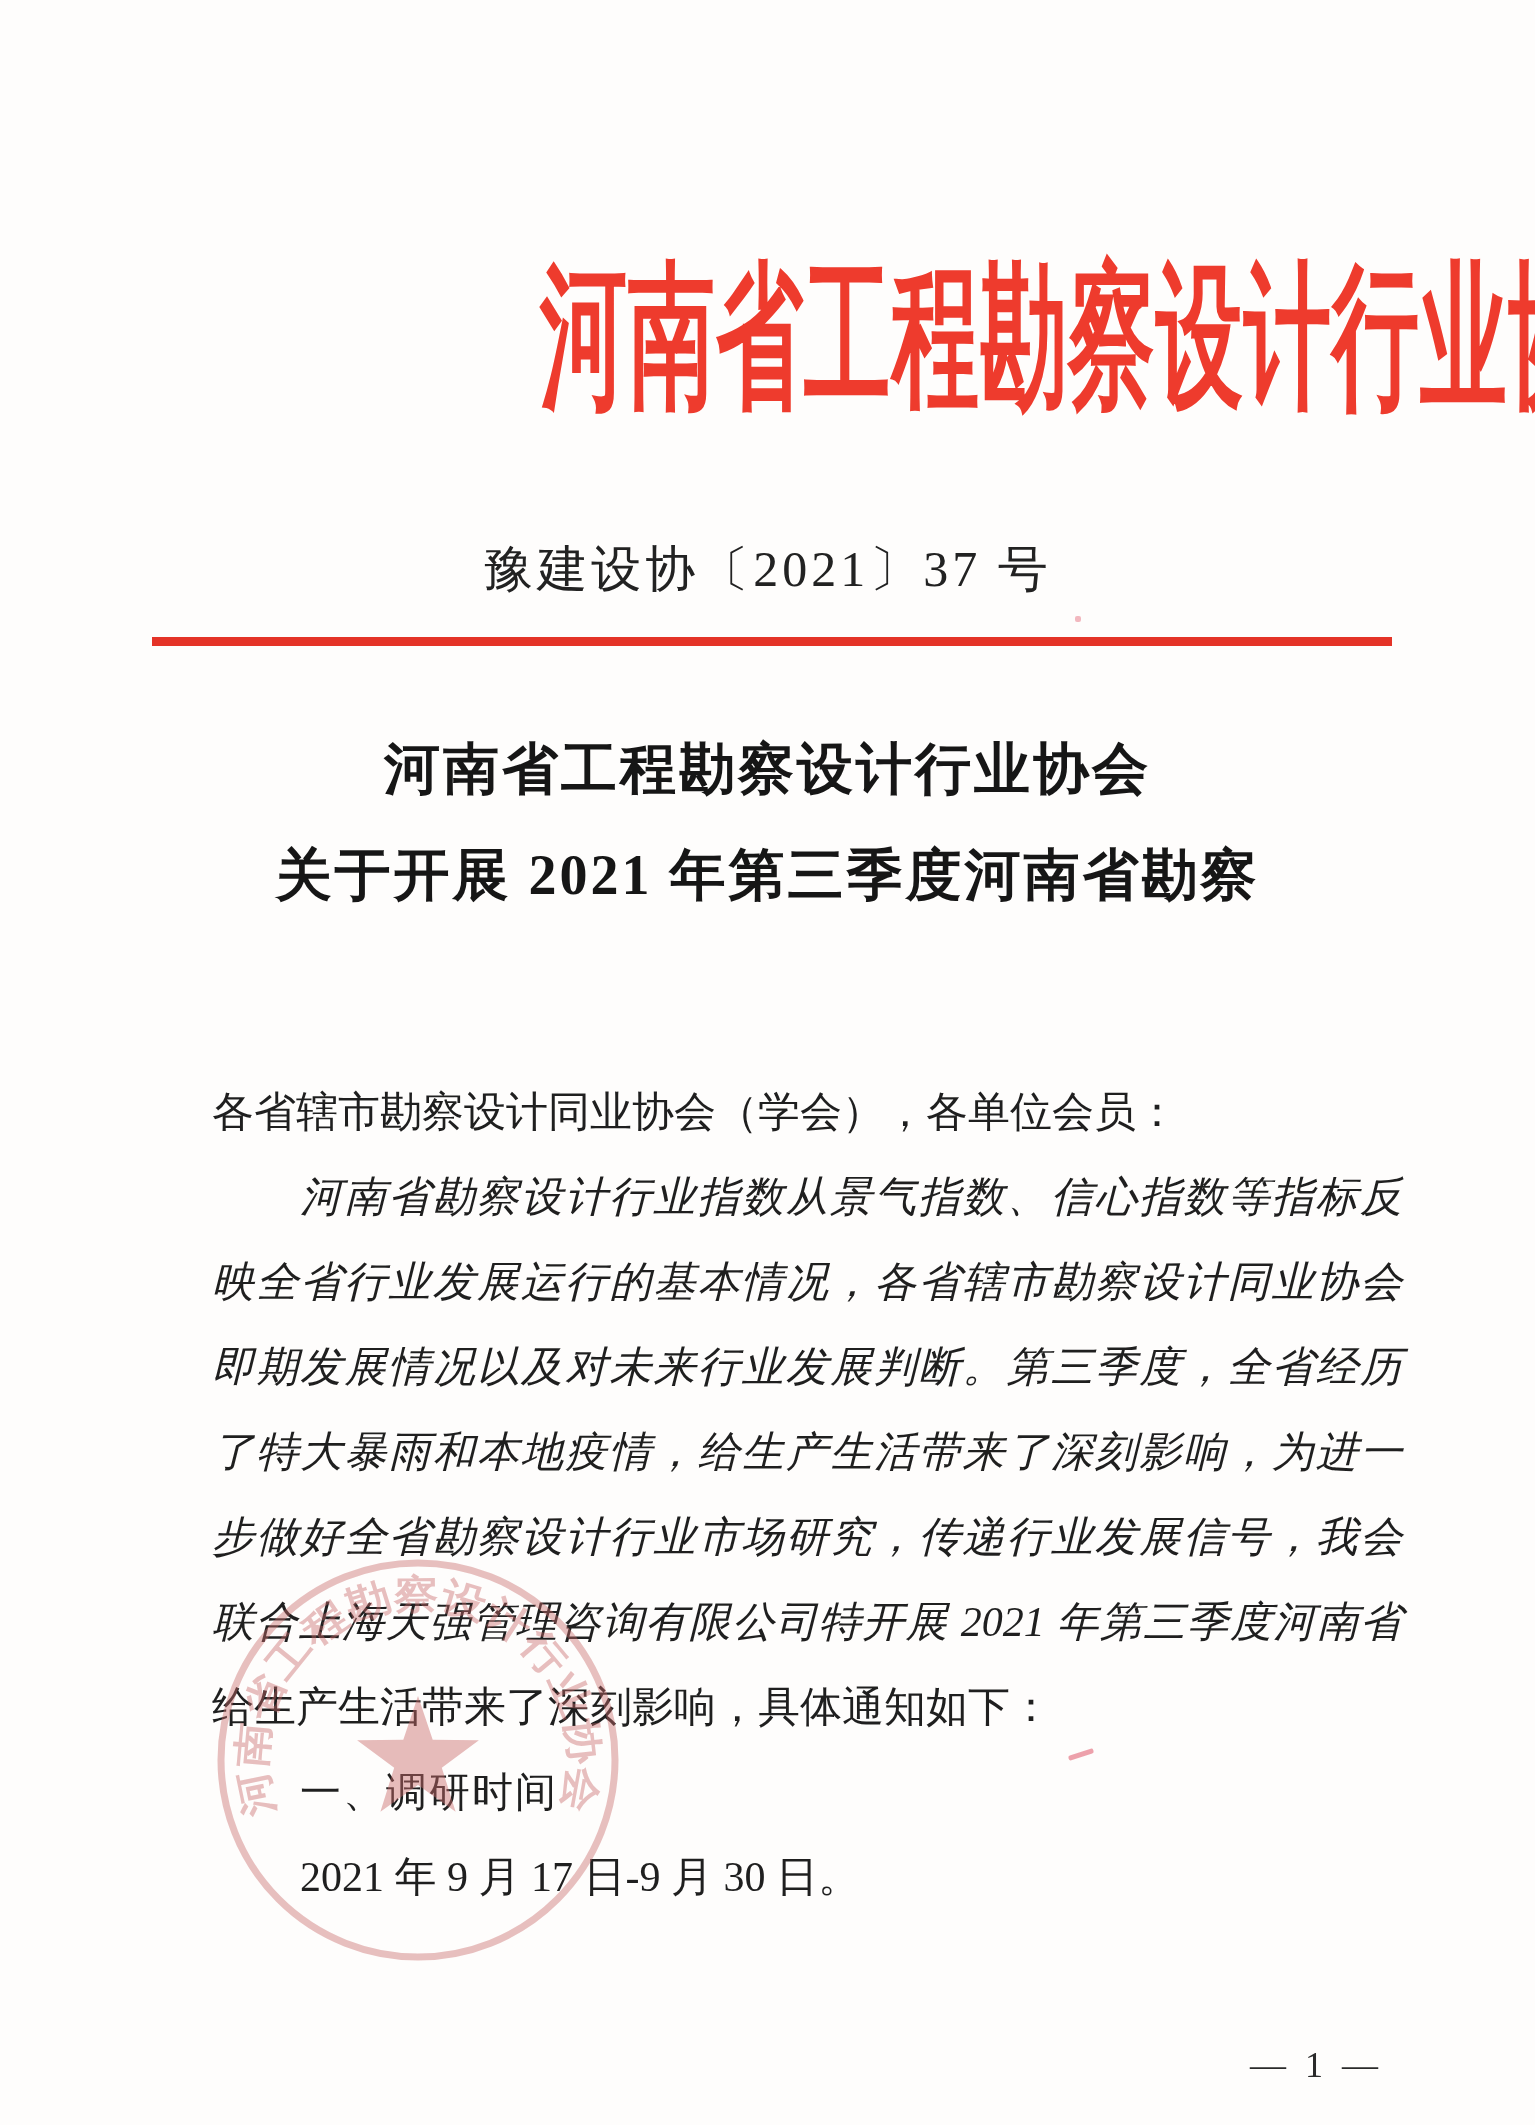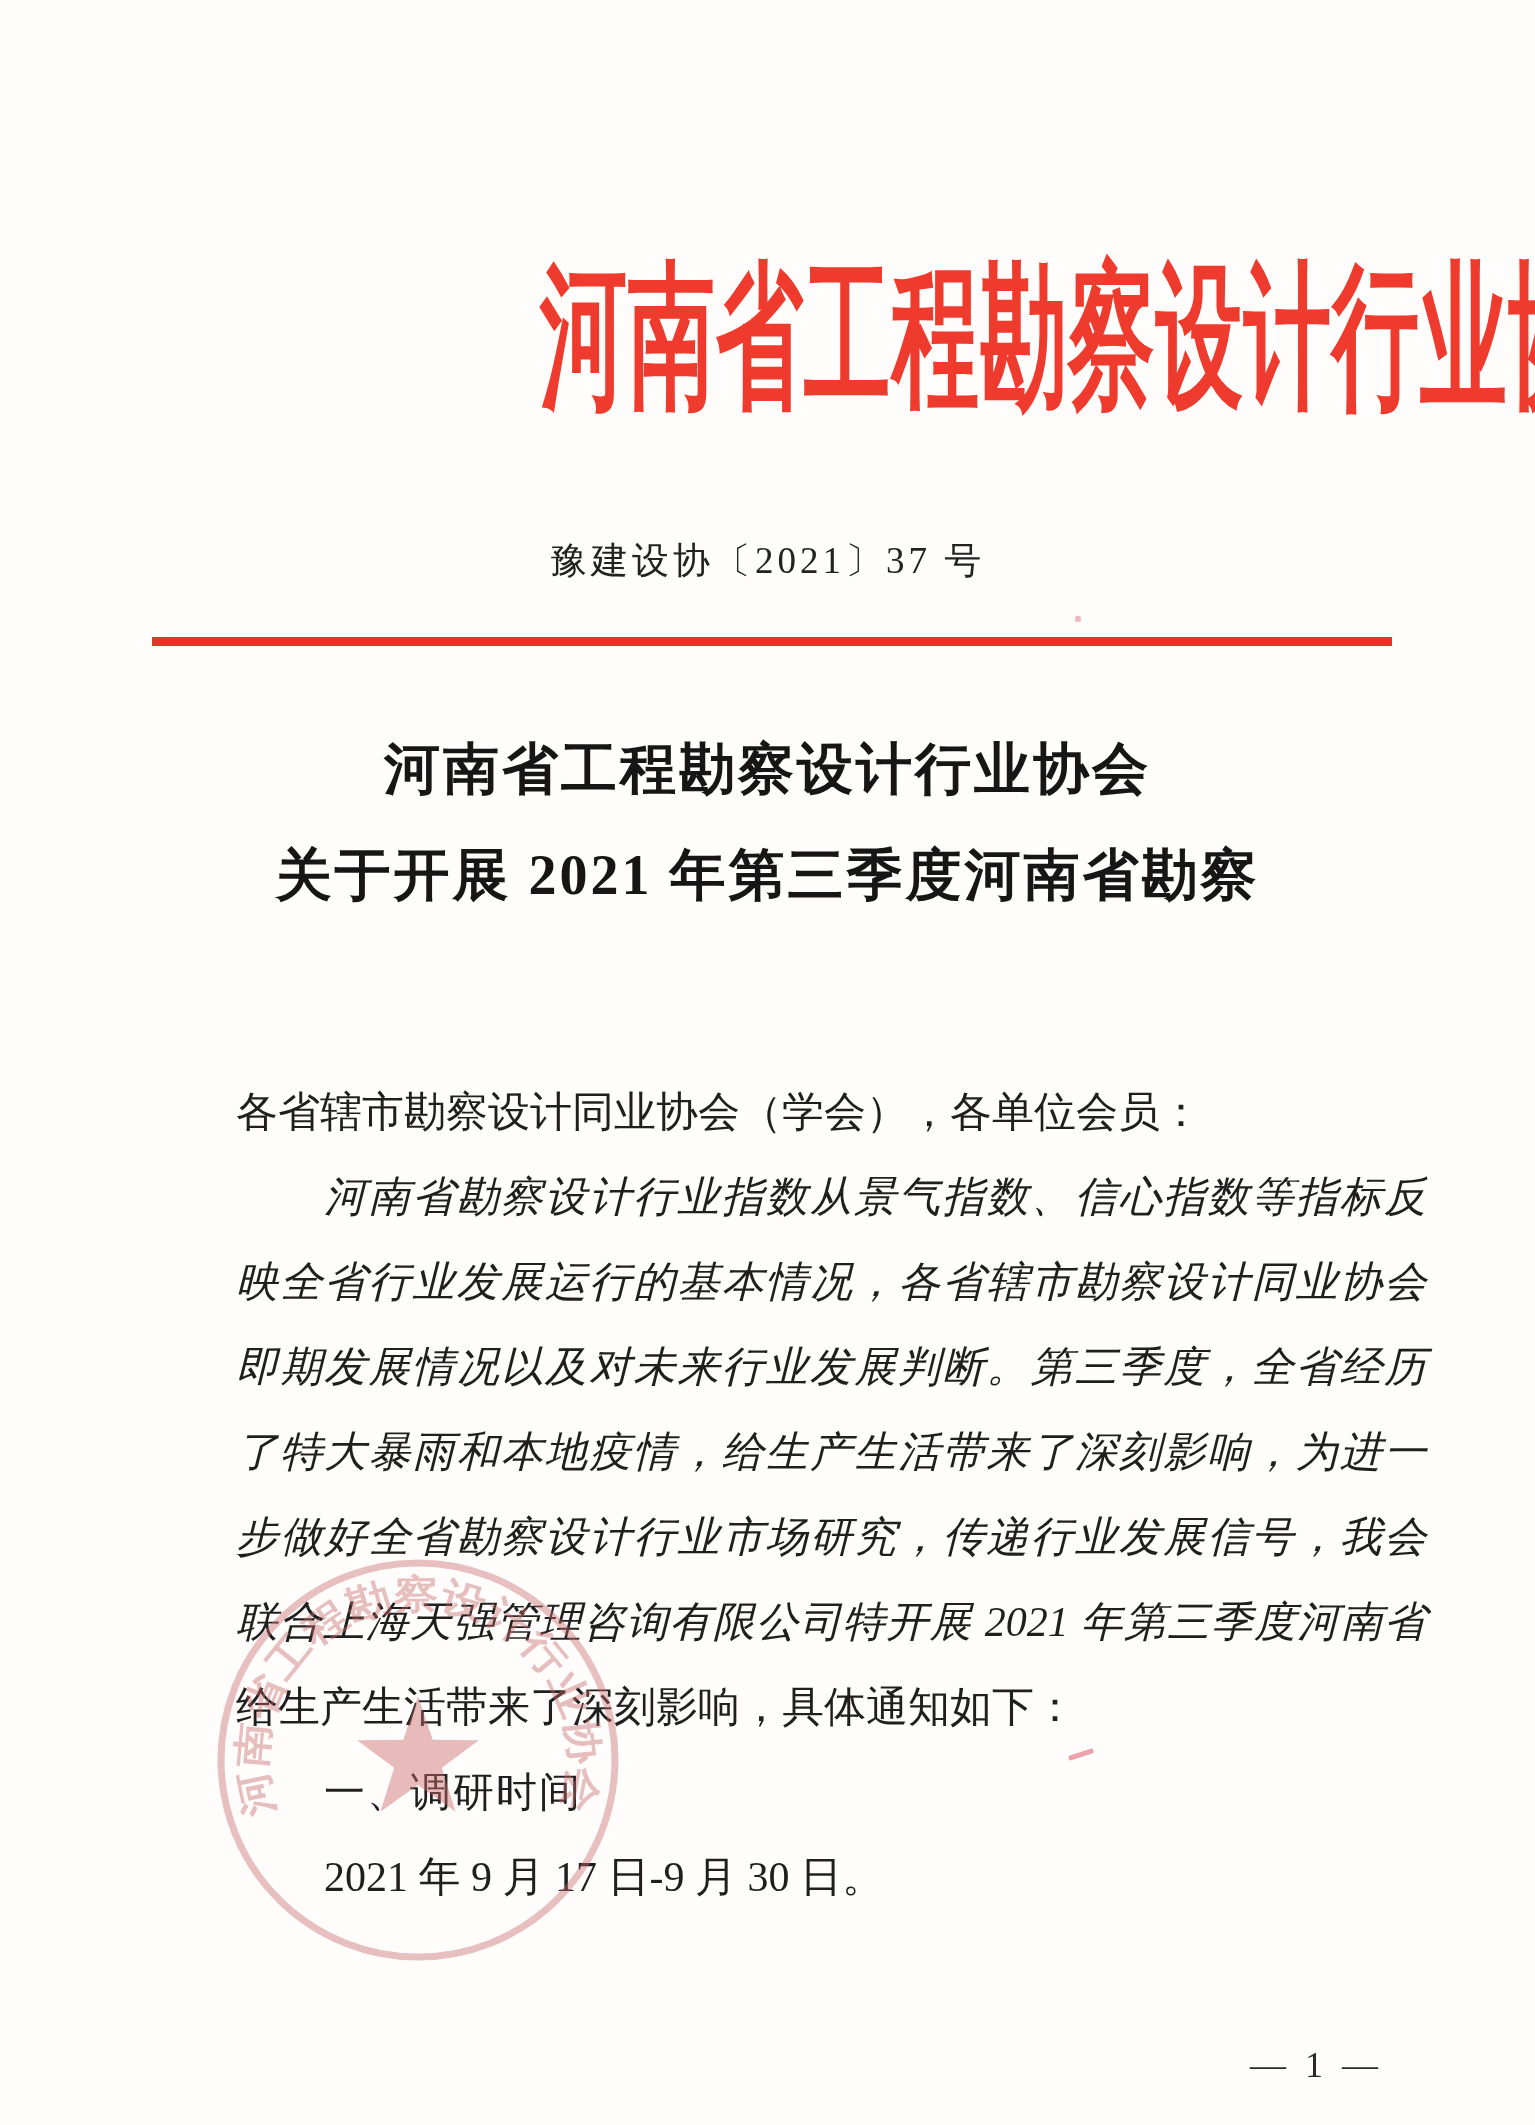--- a/index.html
+++ b/index.html
@@ -13,33 +13,33 @@
   
   .letterhead { position:absolute; top:250px; left:0; width:100%; text-align:center; white-space:nowrap; }
   .letterhead .inner {
     display:inline-block; font-size:158px; line-height:176px; font-weight:bold;
     color:var(--header-red,#ee3b2d);
     transform:scaleX(0.55); transform-origin:50% 50%;
     letter-spacing:2px;
   }
   .doc-number {
     position:absolute; top:536px; left:0; width:100%; text-align:center;
-    font-size:37px; letter-spacing:4px; color:#222;
+    font-size:50px; letter-spacing:4px; color:#222;
   }
   .red-rule {
     position:absolute; top:637px; left:152px; width:1240px; height:9px;
     background:var(--rule-red,#e43327);
   }
   
   .notice-title {
     position:absolute; top:716px; left:0; width:100%; text-align:center;
     font-size:56px; line-height:106px; font-weight:bold; letter-spacing:3px; color:#161616;
   }
   
-  .body-block { position:absolute; top:1070px; left:236px; width:1190px; font-size:42px; }
+  .body-block { position:absolute; top:1070px; left:212px; width:1190px; font-size:42px; }
   .bline { height:85px; line-height:85px; white-space:nowrap; }
   .bline.wrapok { white-space:normal; }
   .fill { text-align:justify; text-align-last:justify; white-space:normal;font-style:italic; }
   .indent { padding-left:88px; }
   .sec-heading {
     font-family:"Liberation Sans","DejaVu Sans",sans-serif;
     font-weight:normal; font-size:41px; letter-spacing:2px;
   }
   
   .seal { position:absolute; left:198px; top:1540px; width:440px; height:440px; }

